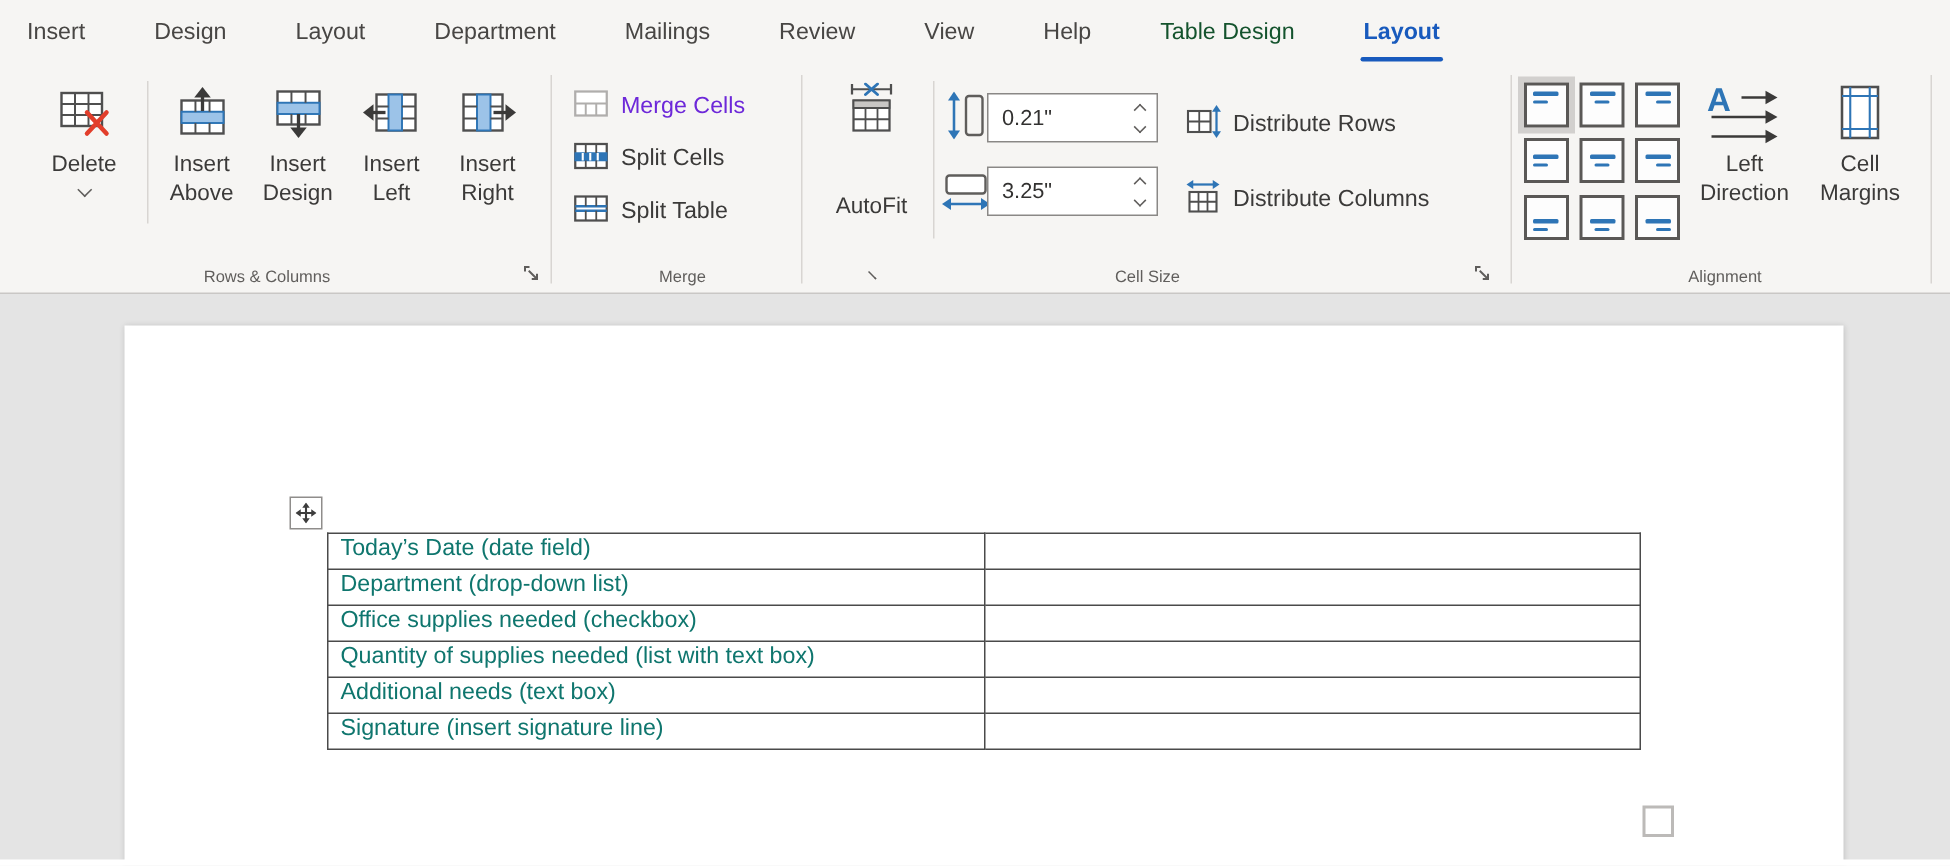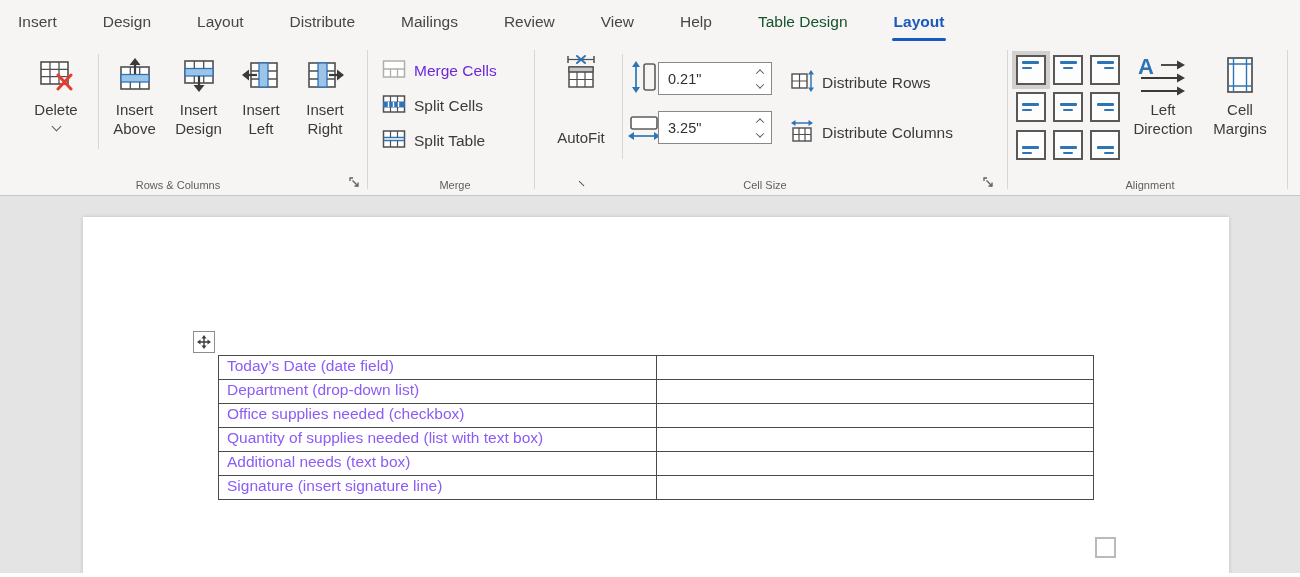--- a/index.html
+++ b/index.html
@@ -58,38 +58,38 @@
   .albtn.h-right { align-items:flex-end; }
   .albtn.selected { background:#fdfdfd; box-shadow:0 0 0 4px #d2d0ce; }
 
   
   .docarea { position:absolute; left:0; top:196px; width:100%; height:381px; background:#e4e4e4; }
   .page { position:absolute; left:83px; top:21px; width:1146px; height:360px; background:#fff;
           box-shadow:0 0 4px rgba(0,0,0,0.16); }
   .bottomstrip { position:absolute; left:0; top:377px; width:100%; height:4px; background:#fff; }
 
   .doc-table { position:absolute; left:135px; top:138px; width:876px; border-collapse:collapse; table-layout:fixed; }
-  .doc-table td { border:1px solid #4a4a4a; height:24px; font-size:15.5px; color:#8b5cf6;
+  .doc-table td { border:1px solid #4a4a4a; height:24px; font-size:15.5px; color:#0f766e;
                   padding:1px 8px 4px 8px; vertical-align:middle; white-space:nowrap; overflow:hidden; }
 
   .move-handle { position:absolute; left:110px; top:114px; width:22px; height:22px; background:#fff;
                  border:1px solid #8f8d8b; display:flex; align-items:center; justify-content:center; cursor:move; }
   .resize-handle { position:absolute; left:1012px; top:320px; width:21px; height:21px; background:#fff;
                    border:2px solid #bcbab8; cursor:nwse-resize; }
 </style>
 </head>
 <body>
 
 <div class="screen">
 
   <div class="tabbar">
     <div class="tab">Insert</div>
     <div class="tab">Design</div>
     <div class="tab">Layout</div>
-    <div class="tab">Distribute</div>
+    <div class="tab">Department</div>
     <div class="tab">Mailings</div>
     <div class="tab">Review</div>
     <div class="tab">View</div>
     <div class="tab">Help</div>
     <div class="tab contextual">Table Design</div>
     <div class="tab contextual active">Layout</div>
   </div>
 
   <div class="ribbon">
 

